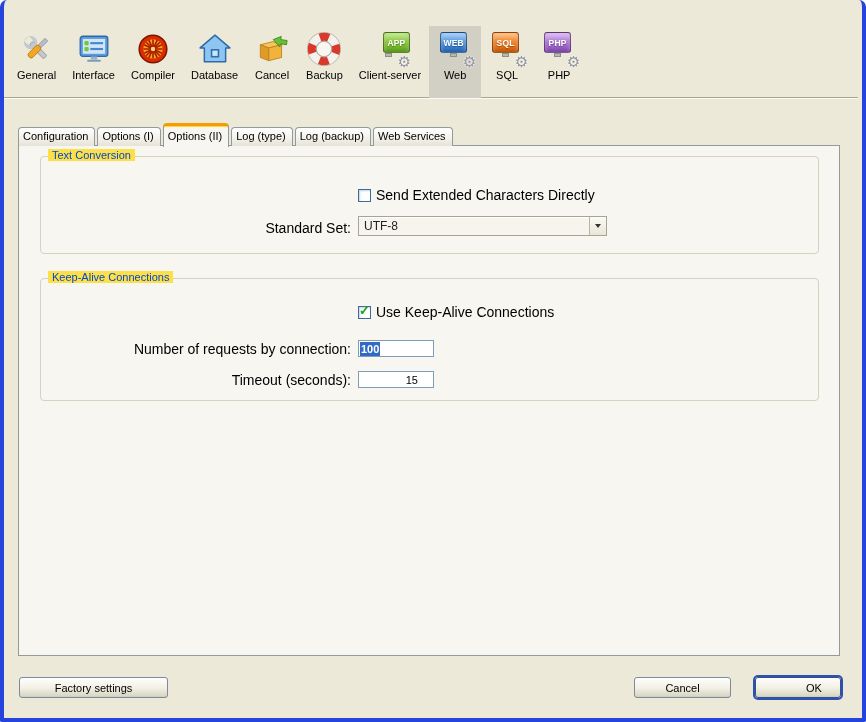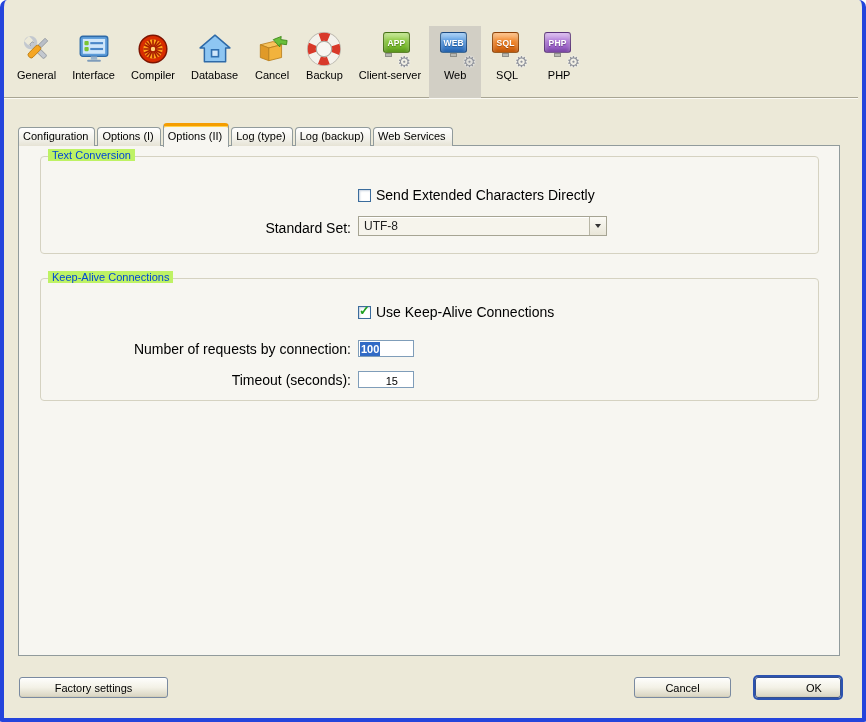--- a/index.html
+++ b/index.html
@@ -64,21 +64,21 @@
   
   .panel{
     position:absolute;left:18px;top:119px;width:822px;height:511px;
     background:#f7f6f1;border:1px solid #919b9c;z-index:1;
   }
   .groupbox{
     position:absolute;left:21px;width:779px;
     border:1px solid #d5d2c1;border-radius:4px;
   }
   .group-title{
-    position:absolute;left:7px;top:-8px;background:#bef264;padding:0 4px;
+    position:absolute;left:7px;top:-8px;background:#fde047;padding:0 4px;
     font-size:11px;color:#0046d5;white-space:nowrap;
   }
   .g1{top:10px;height:98px;}
   .g2{top:132px;height:123px;}
   .row{position:absolute;display:flex;align-items:center;}
   .rlabel{font-size:14px;color:#000;white-space:nowrap;}
   .rlabel.right{display:block;width:240px;text-align:right;}
   
   .checkbox{
     width:13px;height:13px;background:#fff;border:1px solid #3b6c9c;margin-right:5px;
@@ -93,22 +93,22 @@
     box-shadow:inset 0 1px 0 #ffffff;
   }
   .combo .cval{padding-left:5px;flex:1;}
   .combo .cbtn{
     width:17px;height:100%;border-left:1px solid #b8b6a6;background:linear-gradient(180deg,#fbfaf5,#e9e6d8);
     display:flex;align-items:center;justify-content:center;flex:none;
   }
   .combo .arrow{width:0;height:0;border-left:3.5px solid transparent;border-right:3.5px solid transparent;border-top:4px solid #333;}
   
   .textbox{
-    width:56px;height:17px;background:#fff;border:1px solid #7f9db9;font-size:11px;color:#000;
-    display:flex;align-items:flex-end;overflow:hidden;
+    width:76px;height:17px;background:#fff;border:1px solid #7f9db9;font-size:11px;color:#000;
+    display:flex;align-items:center;overflow:hidden;
   }
   .textbox .sel{background:#316ac5;color:#fff;padding:1px 1px;margin-left:1px;font-weight:bold;}
   .textbox.right{justify-content:flex-end;padding-right:15px;}
   
   .btn{
     position:absolute;height:21px;border:1px solid #7a8aa0;border-radius:3px;
     background:linear-gradient(180deg,#fefefc 0%,#f3f1e6 50%,#dcd8c6 92%,#cfcab5 100%);
     font-size:11px;color:#000;display:flex;align-items:center;justify-content:center;
     box-shadow:inset 0 1px 0 #fff;cursor:default;
   }

